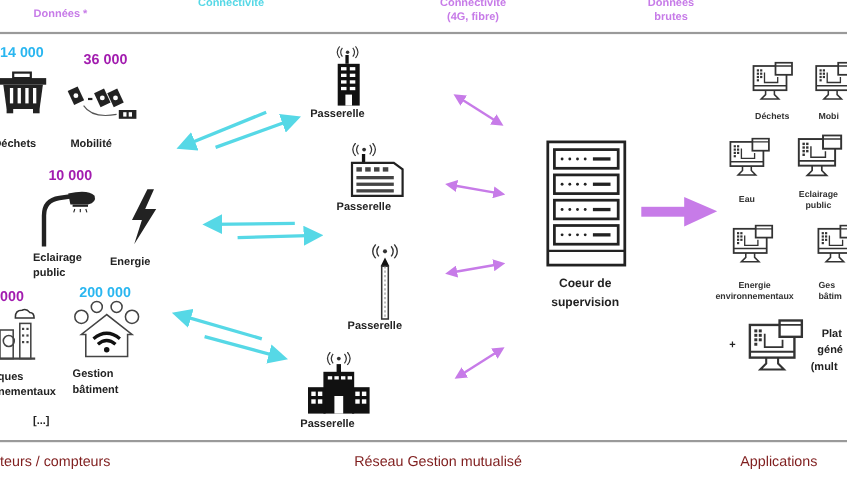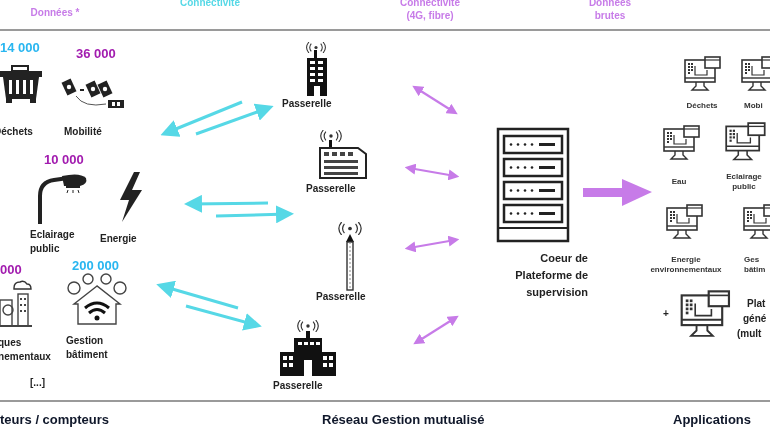--- a/index.html
+++ b/index.html
@@ -7,22 +7,22 @@
   .abs{position:absolute;}
   .hdr{font-size:10px;font-weight:bold;text-align:center;line-height:13px;}
   .hdr.purple{color:#c77be8;}
   .hdr.cyan{color:#56d8e6;}
   .rule{position:absolute;left:0;width:770px;height:2px;background:#9a9a9a;}
   .count{font-size:13px;font-weight:bold;}
   .count.blue{color:#29b6f0;}
   .count.green{color:#a21caf;}
   .lbl{font-size:10px;font-weight:bold;color:#222;text-align:left;line-height:14px;}
   .small{font-size:8px;font-weight:bold;color:#333;text-align:center;line-height:10px;}
-  .core{font-size:11px;font-weight:bold;color:#222;text-align:right;line-height:17px;}
-  .footer{font-size:13px;font-weight:bold;color:#0f172a;text-align:center;}
+  .core{font-size:11px;font-weight:bold;color:#222;text-align:center;line-height:17px;}
+  .footer{font-size:13px;font-weight:normal;color:#7f1d1d;text-align:center;}
   svg{overflow:visible;}
 </style>
 </head>
 <body>
 
 <svg width="0" height="0" style="position:absolute">
   <defs>
     <symbol id="monitor" viewBox="0 0 40 40">
       <rect x="2" y="4" width="30" height="22" fill="none" stroke="#333" stroke-width="1.6"></rect>
       <line x1="2" y1="22" x2="32" y2="22" stroke="#333" stroke-width="1.4"></line>
@@ -301,21 +301,20 @@
       <circle cx="14" cy="85.5" r="1.3"></circle>
         <circle cx="21" cy="85.5" r="1.3"></circle>
         <circle cx="28" cy="85.5" r="1.3"></circle>
         <circle cx="35" cy="85.5" r="1.3"></circle>
         <rect x="42" y="84" width="16" height="3"></rect>
     </g>
   </svg>
 </div>
 <div class="abs core" style="left:476px;top:250px;width:112px;">
   <div>Coeur de</div>
-  <div>Plateforme de</div>
   <div>supervision</div>
 </div>
 
 <div class="abs" style="left:683px;top:56px;"><svg width="40" height="40">
       <use href="#monitor" width="40" height="40"></use>
     </svg></div>
 <div class="abs small" style="left:672px;top:101px;width:60px;">Déchets</div>
 
 <div class="abs" style="left:740px;top:56px;"><svg width="40" height="40">
       <use href="#monitor" width="40" height="40"></use>

